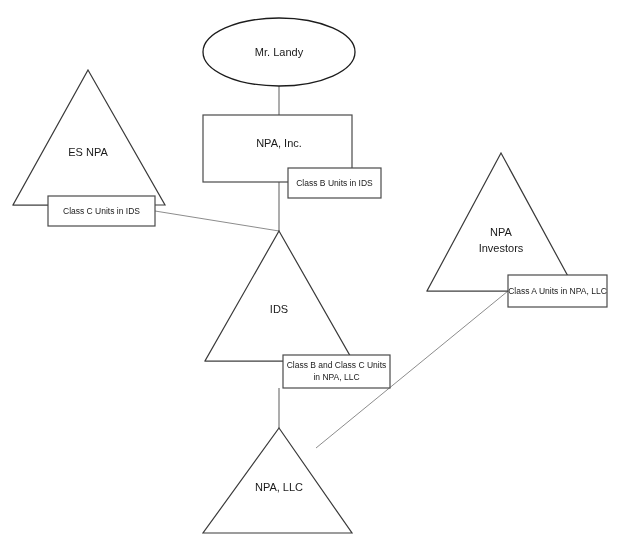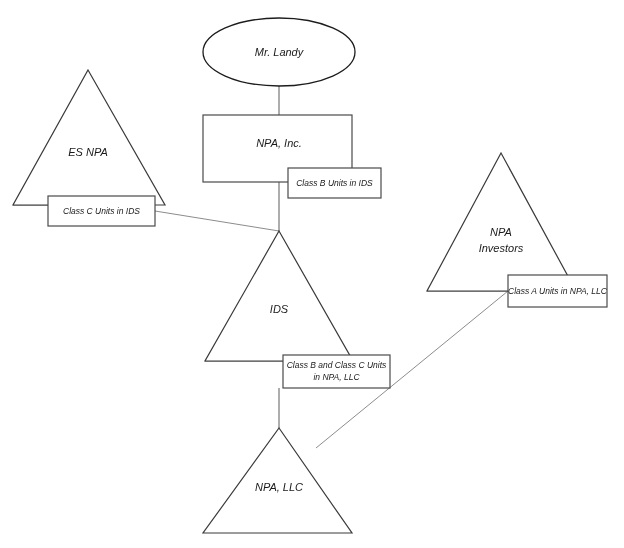--- a/index.html
+++ b/index.html
@@ -10,21 +10,20 @@
   }
   body {
     font-family: "Liberation Sans", sans-serif;
   }
   #diagram-canvas {
     position: relative;
     width: 624px;
     height: 548px;
     background: #ffffff;
     overflow: hidden;
-    font-style: italic;
   }
   #diagram-svg {
     position: absolute;
     top: 0;
     left: 0;
     width: 624px;
     height: 548px;
   }
   .shape-outline {
     fill: #ffffff;

